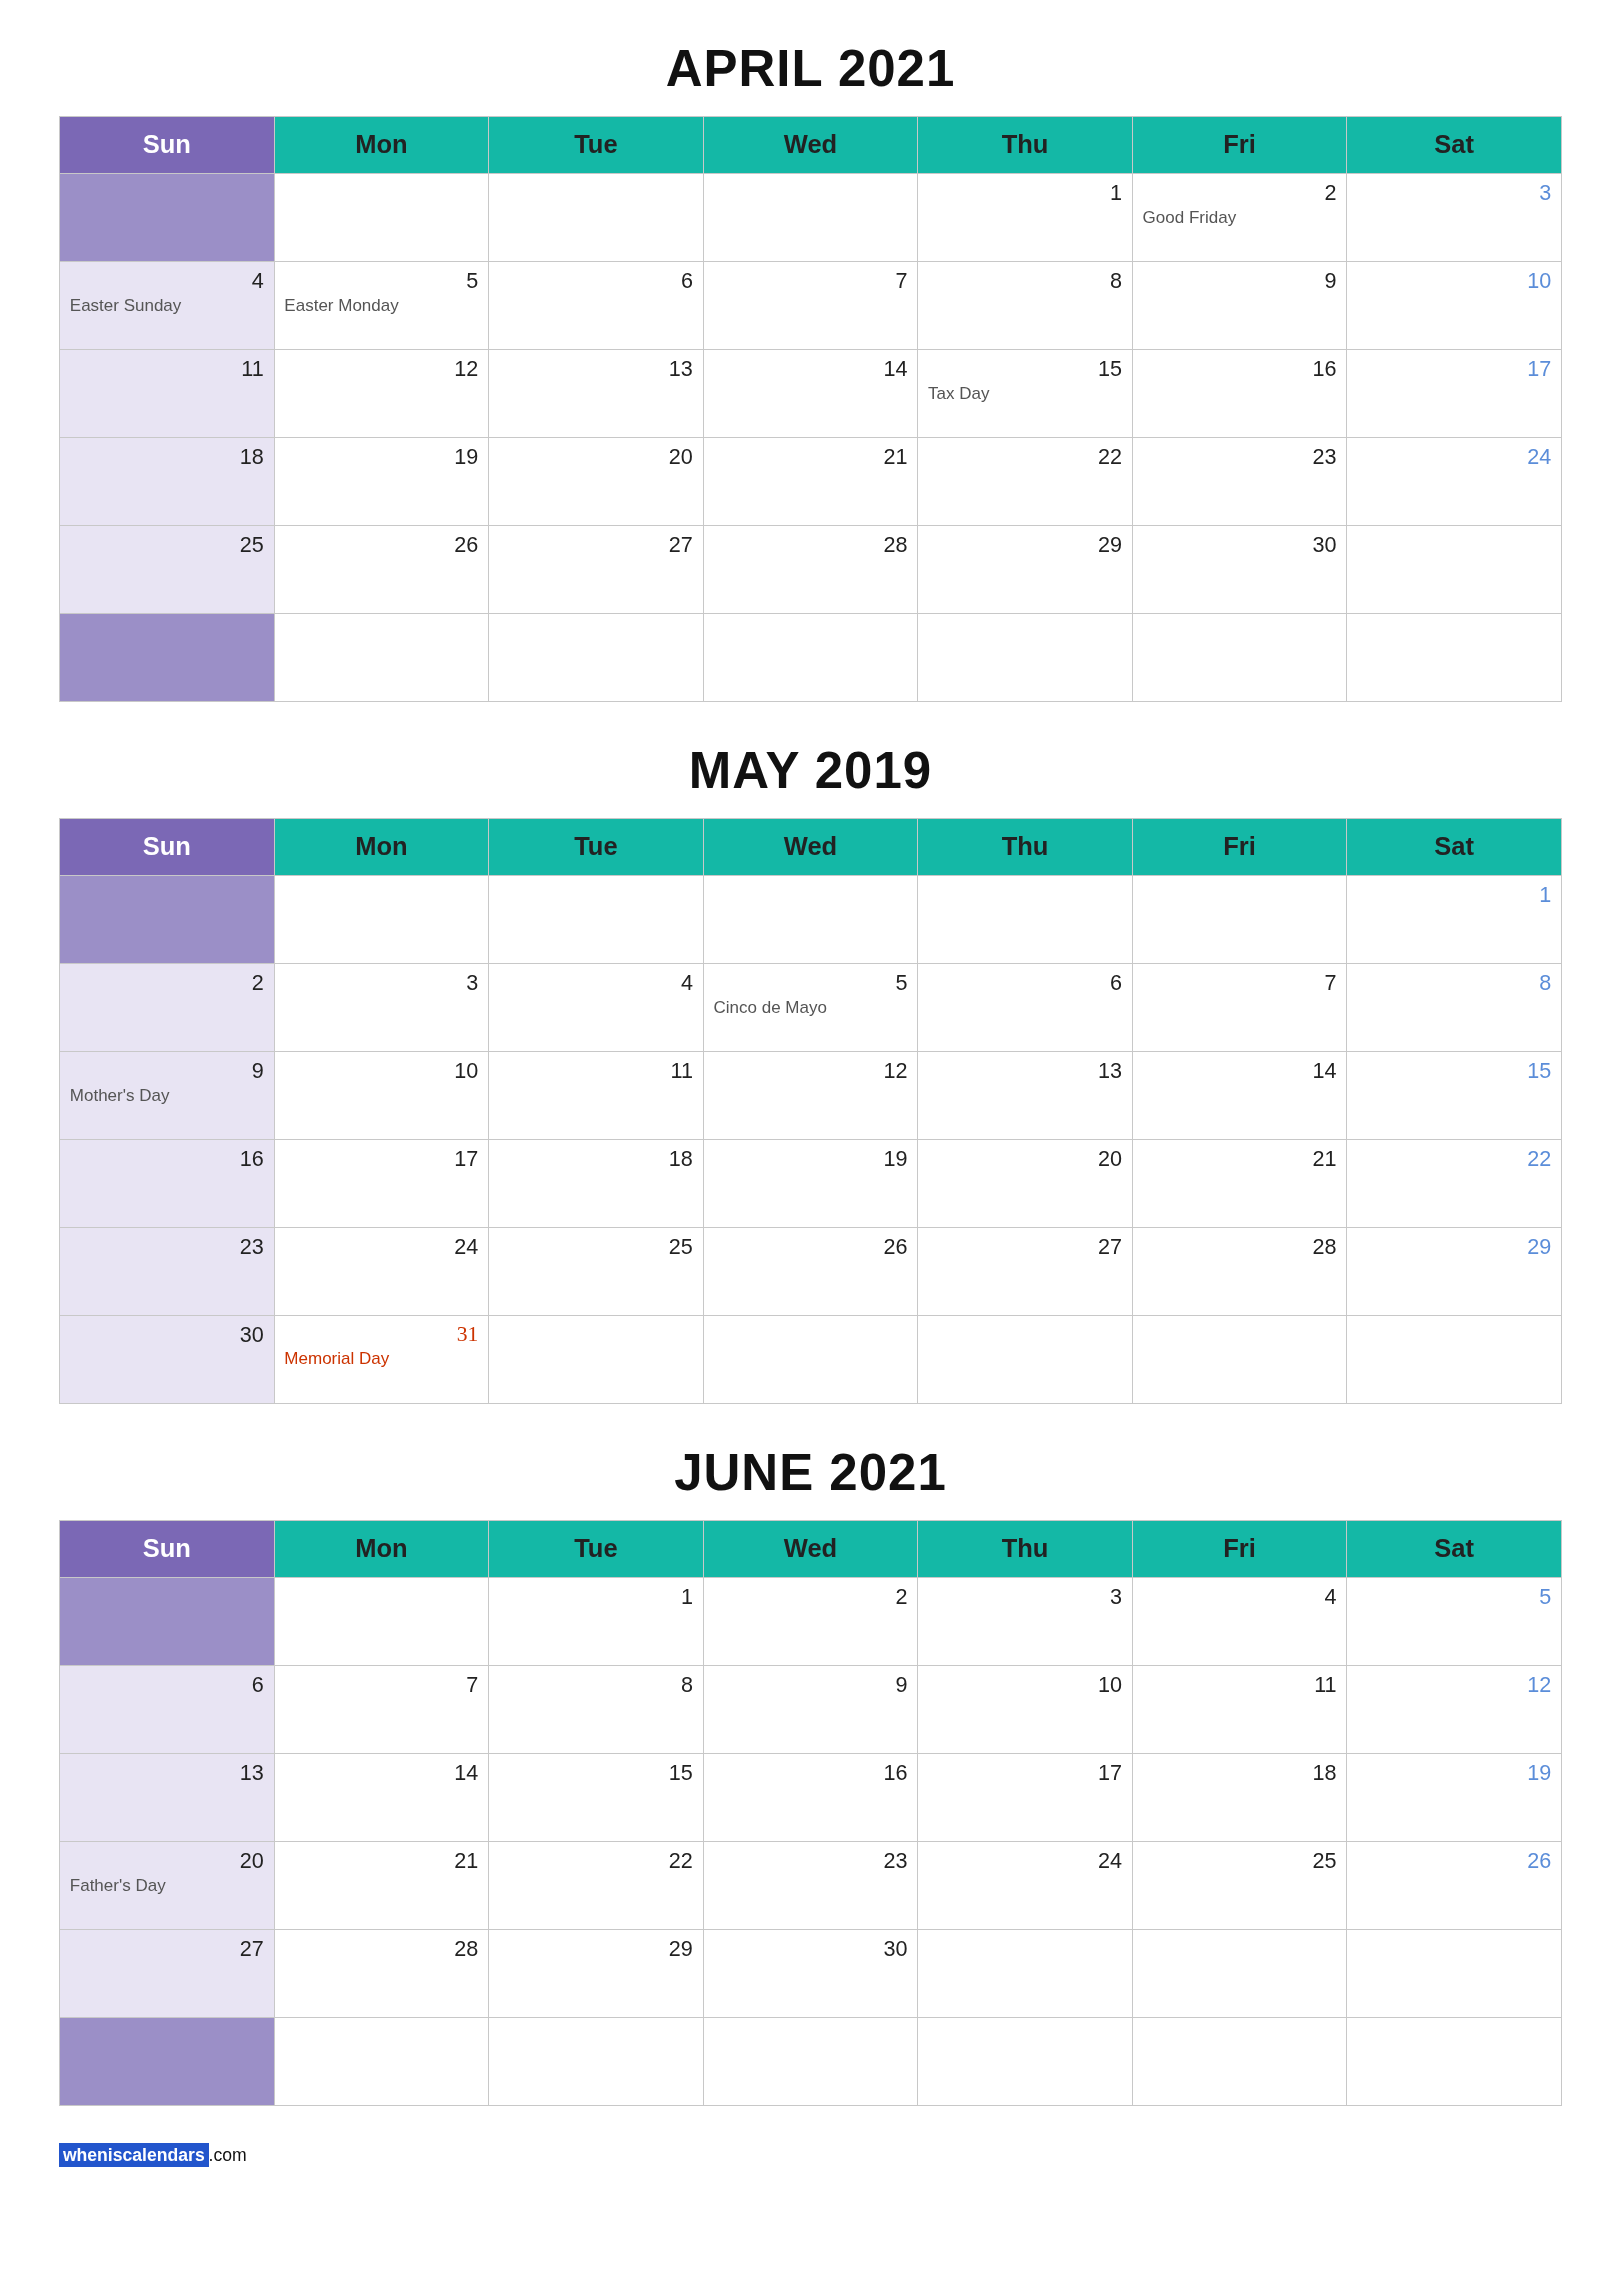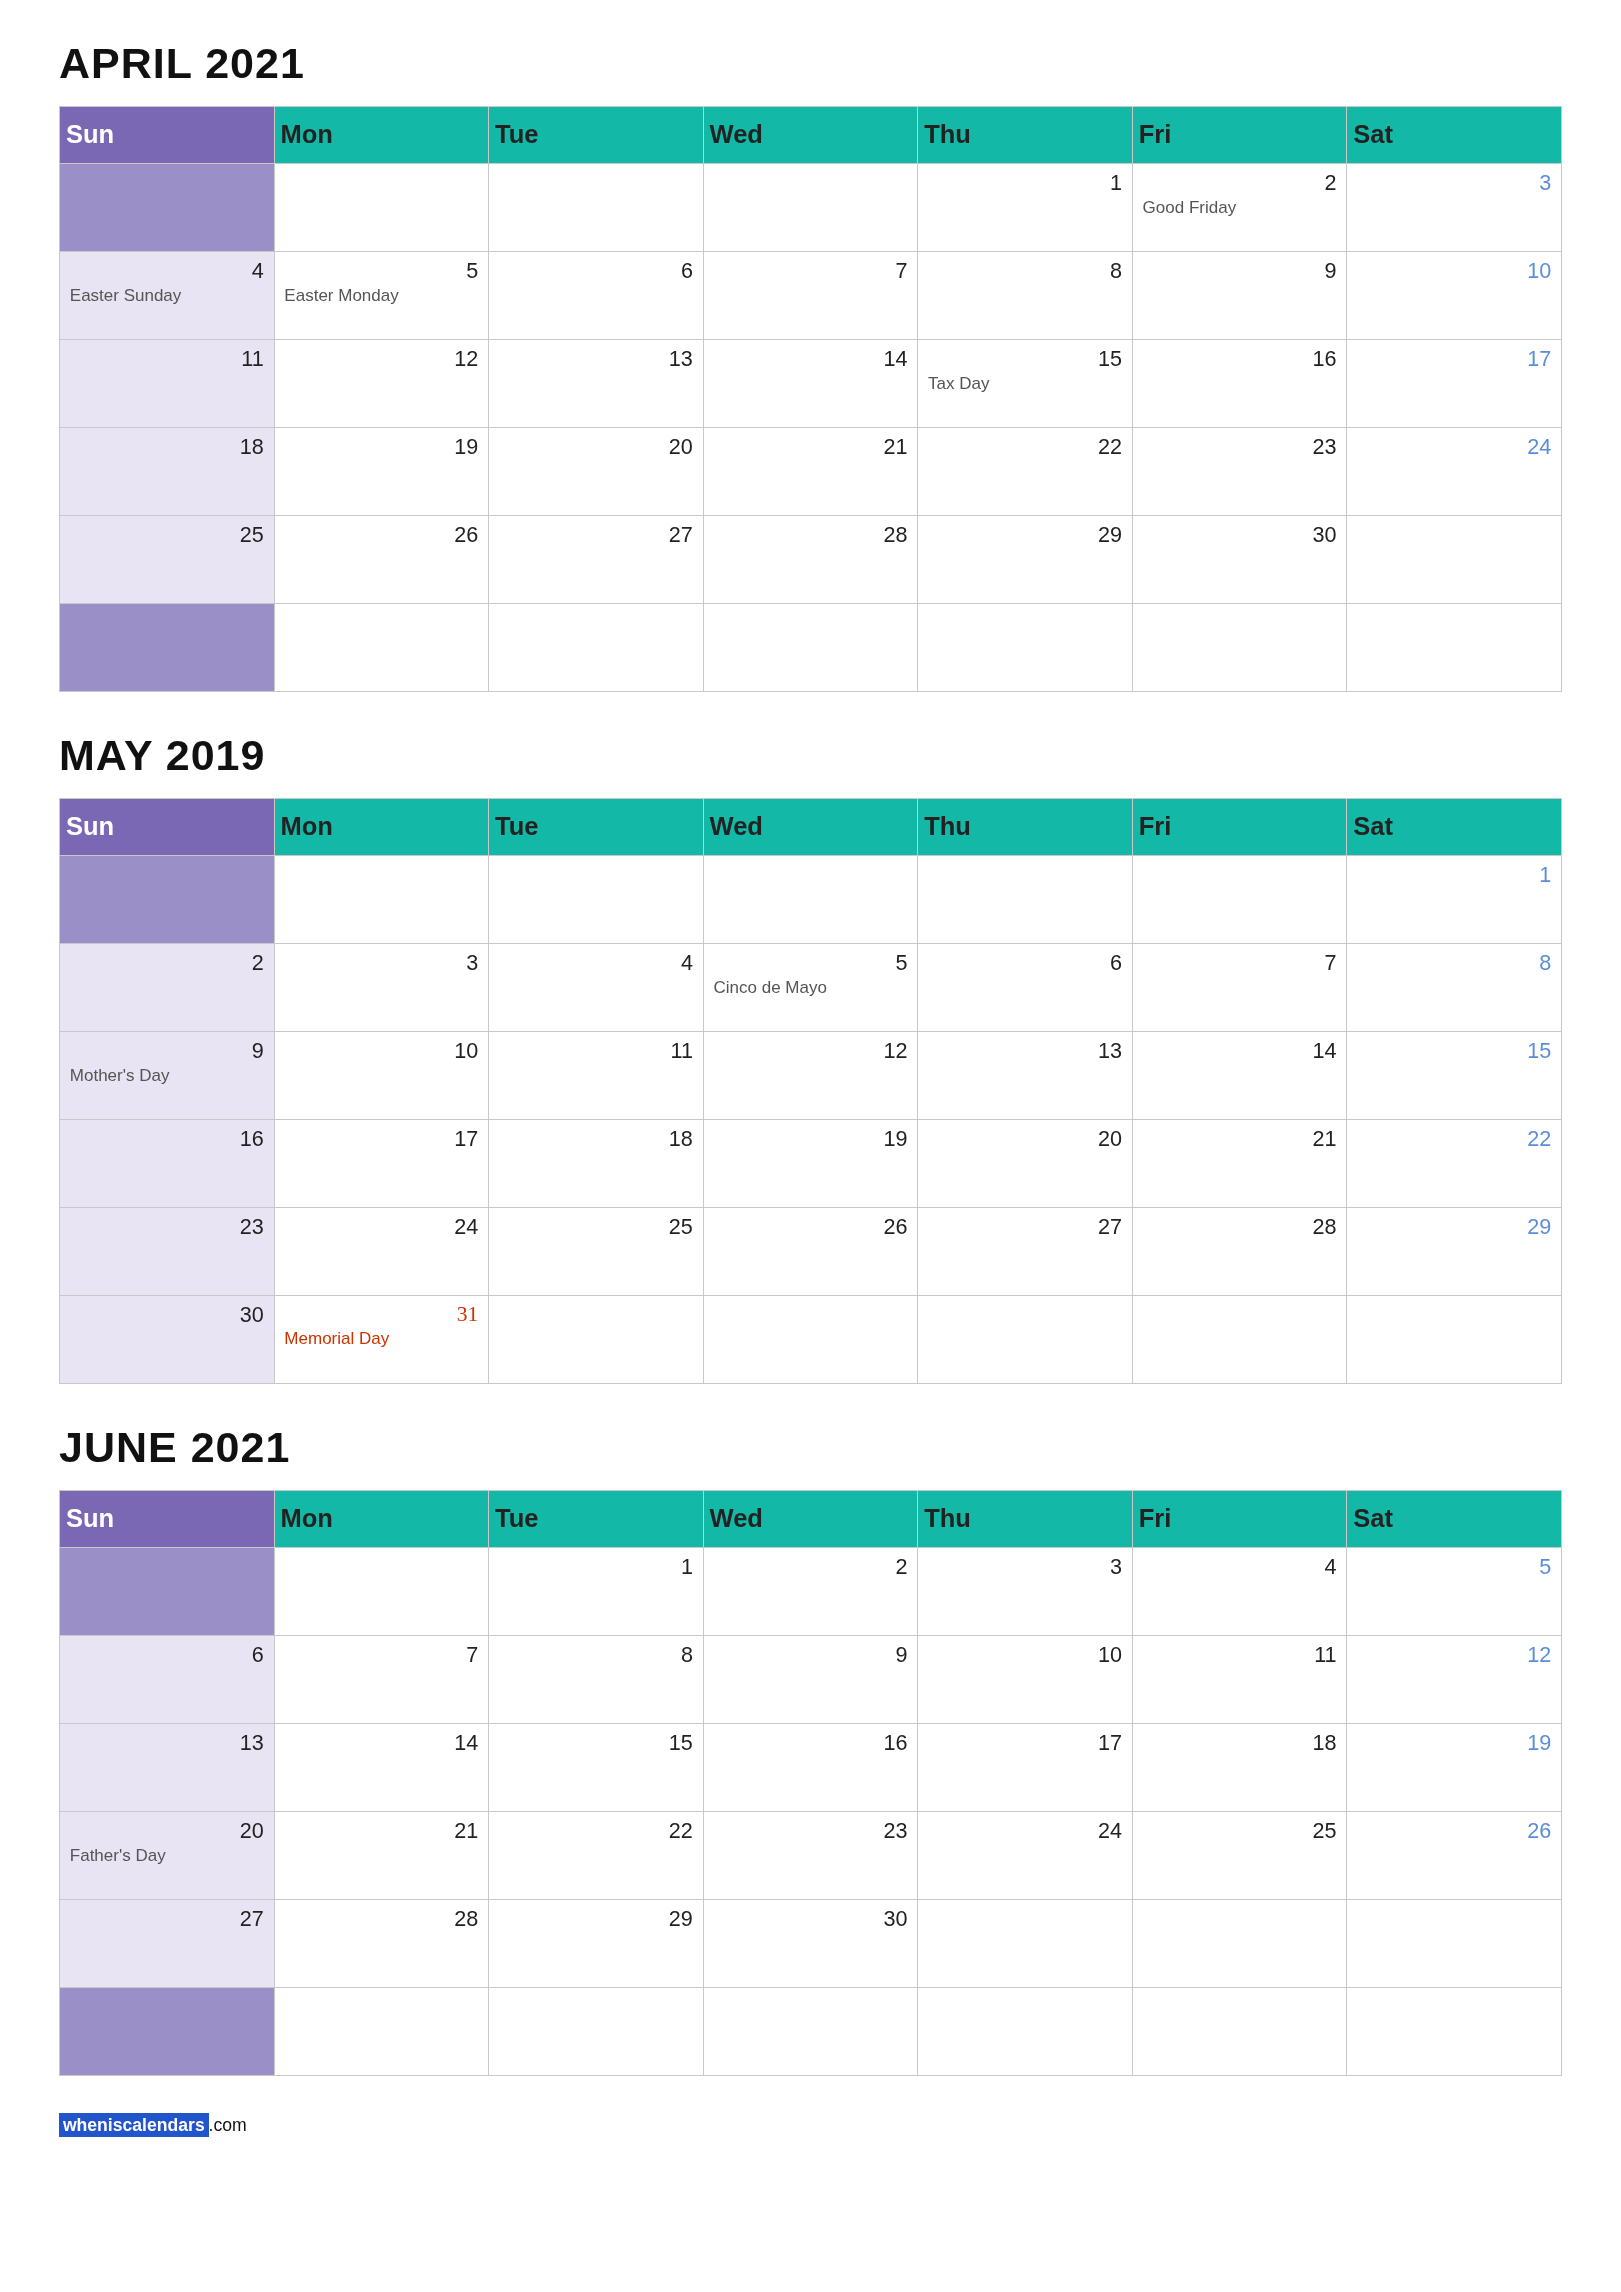--- a/index.html
+++ b/index.html
@@ -7,37 +7,38 @@
       background: #fff;
       font-family: Arial, sans-serif;
       width: 1621px;
       min-height: 2293px;
       padding: 39px 59px 59px 59px;
     }
     .calendar-section {
       margin-bottom: 39px;
     }
     .calendar-title {
-      font-size: 43px;
+      text-align: center;
+      font-size: 51px;
       font-weight: bold;
       margin-bottom: 17.6px;
       color: #111;
       letter-spacing: 1px;
     }
     .cal-table {
       width: 100%;
       border-collapse: collapse;
       table-layout: fixed;
     }
     .cal-table th {
       border: 1.5px solid #c8c8c8;
       padding: 13.7px 5.9px;
       font-size: 25.5px;
       font-weight: bold;
-      text-align: left;
+      text-align: center;
     }
     .cal-table th.sun-header {
       background: #7b68b5;
       color: #fff;
     }
     .cal-table th.weekday-header {
       background: #14b8a6;
       color: #222;
     }
     .cal-table td {

